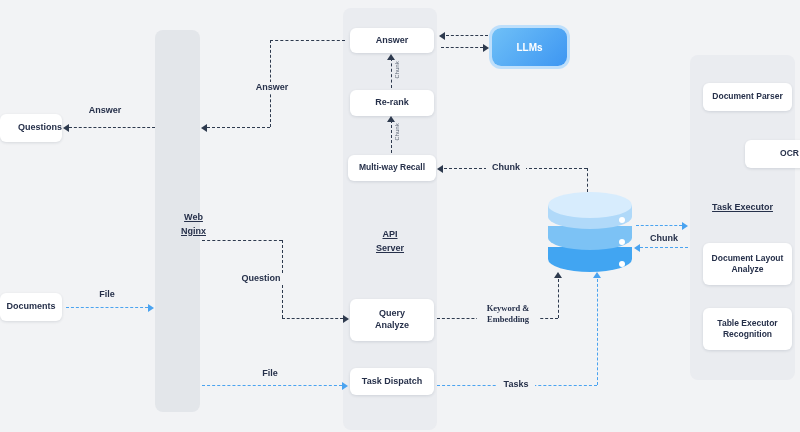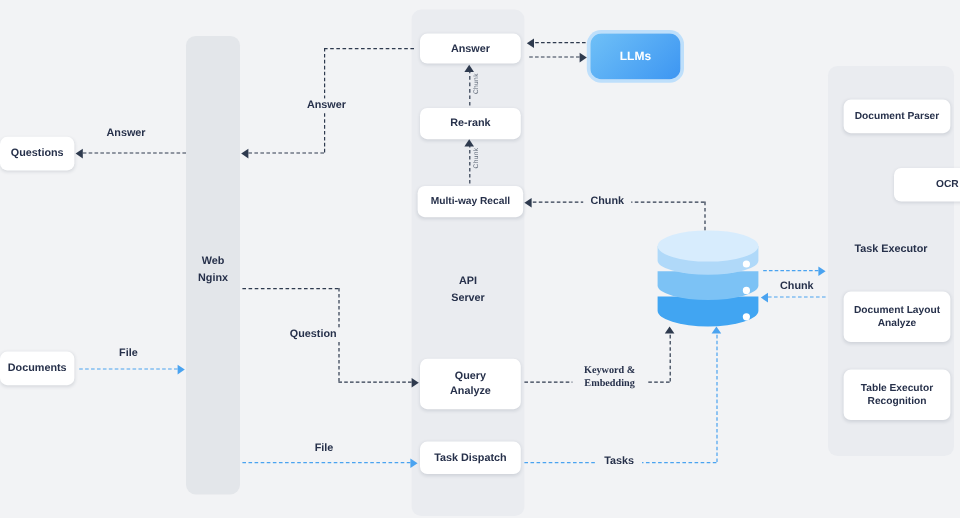--- a/index.html
+++ b/index.html
@@ -10,21 +10,21 @@
   .col.api  { background:#eaecf0; }
   .col.exec { background:#eaecf0; }
 
   .box { position:absolute; background:#ffffff; border-radius:6px;
          box-shadow:0 1px 3px rgba(20,30,60,.12);
          display:flex; flex-direction:column; align-items:center; justify-content:center;
          font-size:9px; font-weight:700; color:#26304a; line-height:1.3; text-align:center; }
   .box.sm { font-size:8.5px; }
 
   .coltext { position:absolute; font-size:9px; font-weight:700; color:#26304a;
-             text-align:center; line-height:1.5; }
+             text-align:center; line-height:1.5;text-decoration:underline; }
 
   .lbl { position:absolute; font-size:9px; font-weight:600; color:#26304a;
          text-align:center; line-height:1.25; }
   .lbl.bg { background:#f2f3f5; }
   .lbl.k { font-size:8.5px; }
 
   .hline { position:absolute; height:0; border-top:1.5px dashed #2e3a4e; }
   .vline { position:absolute; width:0;  border-left:1.5px dashed #2e3a4e; }
   .hline.bl, .vline.bl { border-color:#4aa3f0; }
 
@@ -53,28 +53,28 @@
 </style>
 </head>
 <body>
 
 <div class="stage">
 
   <div class="col web" style="left:155px; top:30px; width:45px; height:382px;"></div>
   <div class="col api" style="left:343px; top:8px;  width:94px; height:422px;"></div>
   <div class="col exec" style="left:690px; top:55px; width:105px; height:325px;"></div>
 
-  <div class="box" style="left:0; top:114px; width:62px; height:28px;">
+  <div class="box" style="left:0; top:114px; width:62px; height:28px;align-items:flex-end;">
     <span>Questions</span>
   </div>
   <div class="box" style="left:0; top:293px; width:62px; height:28px;">
     <span>Documents</span>
   </div>
 
-  <div class="coltext" style="left:155px; top:211px; width:45px;">
+  <div class="coltext" style="left:155px; top:211px; width:45px;padding-left:16px;">
     <div>Web</div>
     <div>Nginx</div>
   </div>
 
   <div class="box" style="left:350px; top:28px; width:84px; height:25px;">
     <span>Answer</span>
   </div>
   <div class="box" style="left:350px; top:90px; width:84px; height:26px;">
     <span>Re-rank</span>
   </div>

